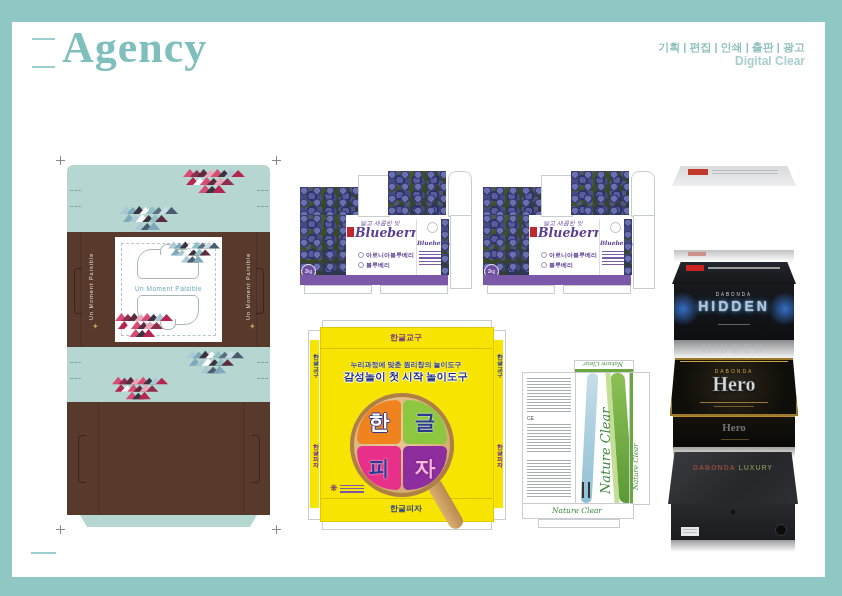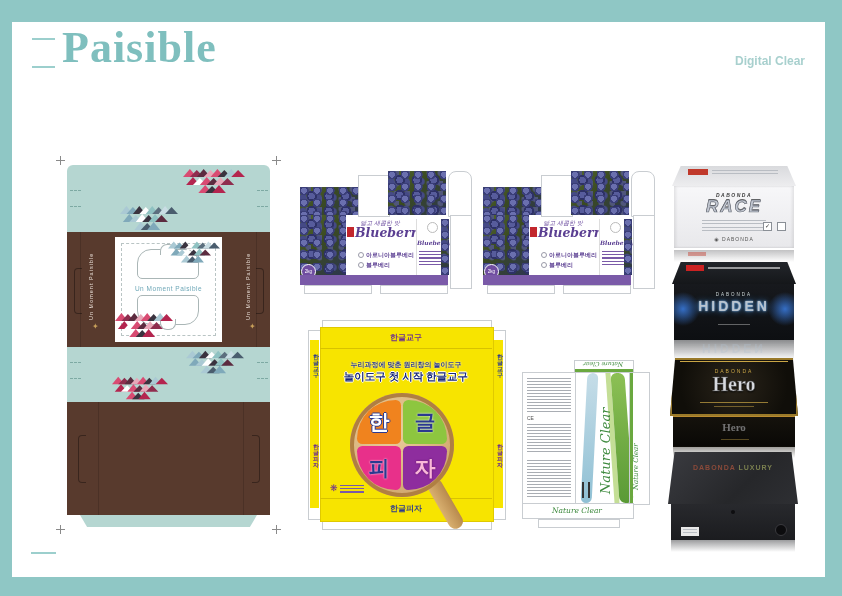--- a/index.html
+++ b/index.html
@@ -130,21 +130,22 @@
   </defs>
 </svg>
 
 <div class="page">
   <div class="inner"></div>
 
   <div class="title-mark">
     <div style="top:38px;"></div>
       <div style="top:66px;"></div>
   </div>
-  <div class="title">Paisible</div>
+  <div class="title">Agency</div>
+  <div class="services">기획 | 편집 | 인쇄 | 출판 | 광고</div>
   <div class="agency">Digital Clear</div>
   <div class="corner-line"></div>
 
   <div>
     <div class="abs crop" style="left:56px;top:156px;width:9px;height:9px;"></div>
     <div class="abs crop" style="left:272px;top:156px;width:9px;height:9px;"></div>
     <div class="abs crop" style="left:56px;top:525px;width:9px;height:9px;"></div>
     <div class="abs crop" style="left:272px;top:525px;width:9px;height:9px;"></div>
 
     <div class="abs teal-panel" style="left:67px;top:165px;width:31px;height:67px;border-radius:6px 0 0 0;"></div>
@@ -259,21 +260,21 @@
     <div class="outline" style="left:0;top:10px;width:11px;height:188px;"></div>
     <div class="outline" style="left:185px;top:10px;width:11px;height:188px;"></div>
     <div class="outline" style="left:14px;top:200px;width:168px;height:8px;"></div>
     <div class="hg-yellow"></div>
     <div class="abs" style="left:2px;top:20px;width:9px;height:168px;background:#f7e400;"></div>
     <div class="abs" style="left:186px;top:20px;width:9px;height:168px;background:#f7e400;"></div>
     <div class="hg-fold" style="top:28px;"></div>
     <div class="hg-fold" style="top:178px;"></div>
     <div class="hg-logo">한글교구</div>
     <div class="hg-line1">누리과정에 맞춘 원리창의 놀이도구</div>
-    <div class="hg-line2">놀이도구 첫 시작 한글교구</div>
+    <div class="hg-line2">감성놀이 첫 시작 놀이도구</div>
     <div class="paddle-handle"></div>
     <div class="paddle">
       <div class="slice s1">한</div>
       <div class="slice s2">글</div>
       <div class="slice s3">피</div>
       <div class="slice s4">자</div>
     </div>
     <div class="hg-pub">
       <span style="position:absolute;left:0;top:0;font-size:9px;color:#6a2d91;">❋</span>
       <div class="txtlines" style="left:10px;top:2px;width:24px;height:8px;"></div>
@@ -308,28 +309,20 @@
     <div class="outline" style="left:4px;top:143px;width:110px;height:14px;"></div>
     <div class="nc-bottom">Nature Clear</div>
     <div class="outline" style="left:20px;top:159px;width:80px;height:7px;"></div>
   </div>
 
   <div class="abs" style="left:672px;top:166px;width:124px;height:104px;">
     <div class="abs" style="left:0;top:0;width:124px;height:20px;clip-path:polygon(7% 0,93% 0,100% 100%,0 100%);background:linear-gradient(#d9dadd,#ededef);">
       <div class="abs" style="left:16px;top:3px;width:20px;height:6px;background:#c0392b;"></div>
       <div class="minilines" style="left:40px;top:4px;width:66px;height:4px;"></div>
     </div>
-    <div class="abs" style="left:2px;top:20px;width:120px;height:62px;background:linear-gradient(#f7f7f9,#e8e8eb);box-shadow:inset 2px 0 3px rgba(0,0,0,0.08),inset -2px 0 3px rgba(0,0,0,0.08);">
-      <div class="abs" style="left:0;top:6px;width:100%;text-align:center;font-size:5px;font-weight:bold;font-style:italic;letter-spacing:1.5px;color:#3a3a3a;">DABONDA</div>
-      <div class="abs chrome" style="left:0;top:11px;width:100%;text-align:center;font-size:17px;font-weight:900;font-style:italic;letter-spacing:2px;">RACE</div>
-      <div class="minilines" style="left:28px;top:34px;width:64px;height:13px;"></div>
-      <div class="chk" style="right:22px;top:36px;">✓</div>
-      <div class="chk" style="right:8px;top:36px;"></div>
-      <div class="abs" style="left:0;top:50px;width:100%;text-align:center;font-size:5px;color:#555;letter-spacing:1px;"><span>◉</span> <span>DABONDA</span></div>
-    </div>
     <div class="reflect" style="left:2px;top:84px;width:120px;height:12px;background:linear-gradient(rgba(60,60,65,0.35),rgba(255,255,255,0));">
       <div class="abs" style="left:14px;top:2px;width:18px;height:4px;background:rgba(192,57,43,0.5);"></div>
     </div>
   </div>
 
   <div class="abs" style="left:672px;top:262px;width:124px;height:100px;">
     <div class="abs" style="left:0;top:0;width:124px;height:22px;clip-path:polygon(7% 0,93% 0,100% 100%,0 100%);background:linear-gradient(#23262b,#15171a);">
       <div class="abs" style="left:14px;top:3px;width:18px;height:6px;background:#cc2222;"></div>
       <div class="abs" style="left:36px;top:5px;width:72px;height:2px;background:rgba(255,255,255,0.55);"></div>
     </div>

